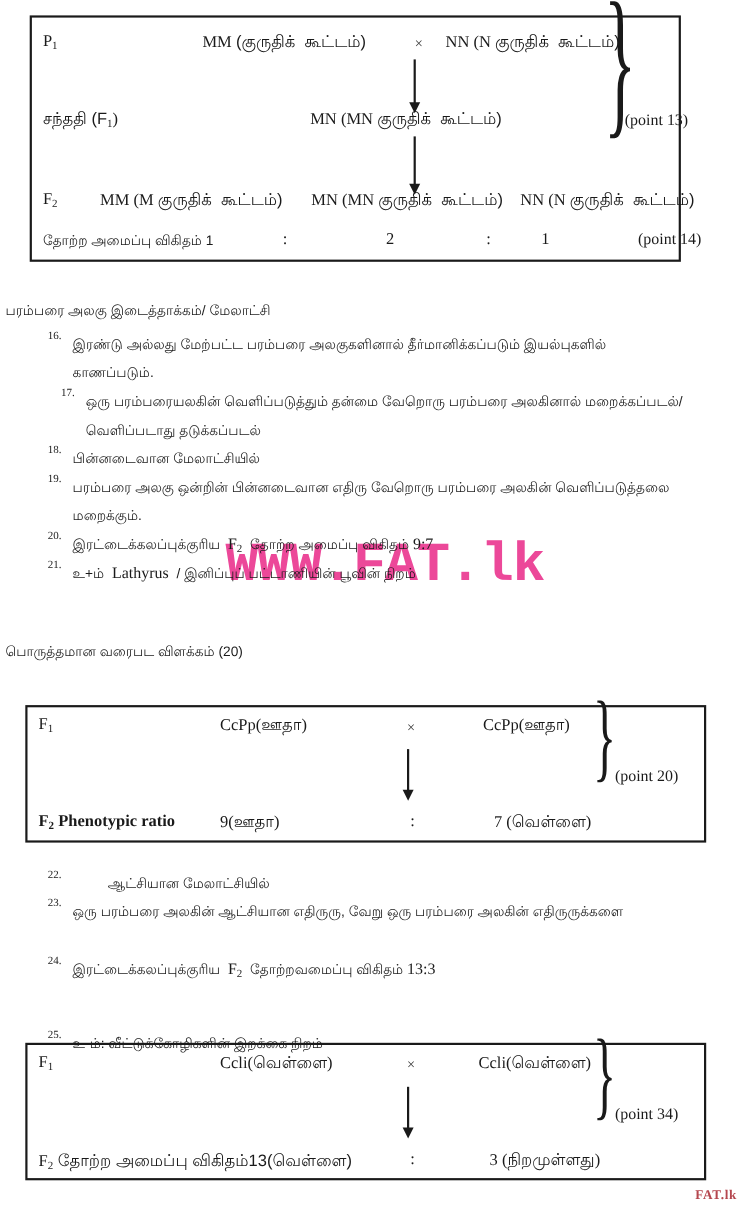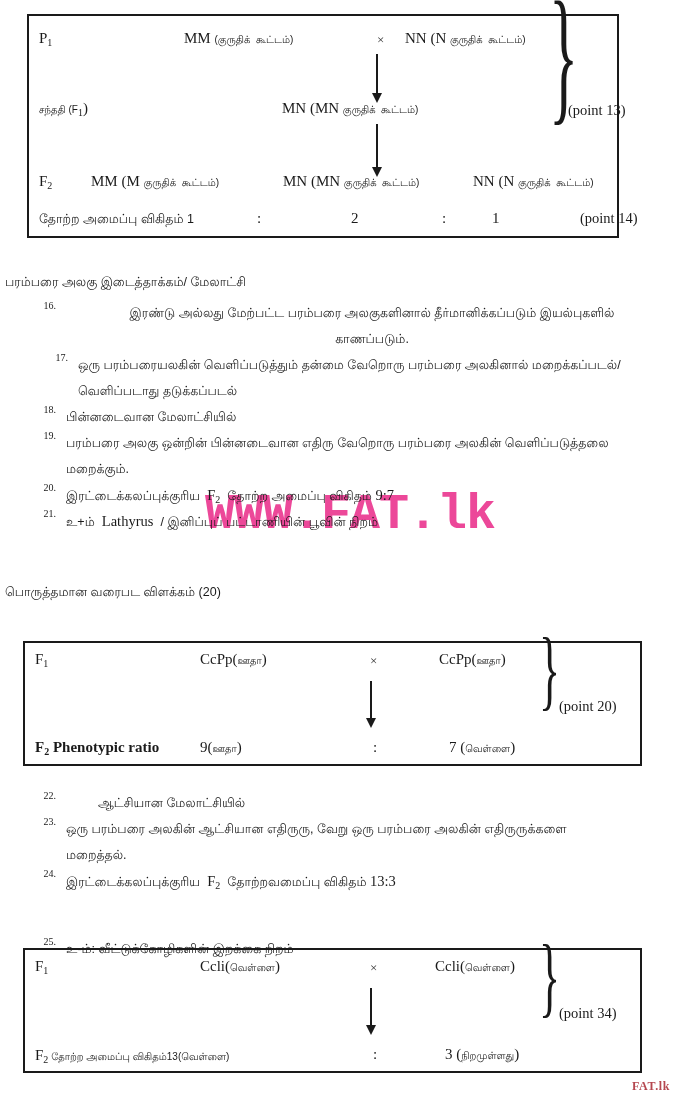--- a/index.html
+++ b/index.html
@@ -59,21 +59,21 @@
     font-size: 15px;
     white-space: nowrap;
   }
   .gen-label sub {
     font-size: 10px;
     vertical-align: -0.28em;
   }
 
   .tam {
     font-family: "Liberation Sans", "DejaVu Sans", sans-serif;
-    font-size: 10px;
+    font-size: 15px;
   }
 
   .geno {
     position: absolute;
     font-size: 15px;
     white-space: nowrap;
   }
 
   .cross {
     position: absolute;
@@ -220,21 +220,21 @@
     <span class="geno" style="left:322px; top:194px;">2</span>
     <span class="geno" style="left:413px; top:194px;">:</span>
     <span class="geno" style="left:463px; top:194px;">1</span>
     <span class="pointnote" style="left:551px; top:194px;">(point 14)</span>
   </div>
 
   <div class="sectionhead" style="left:5px; top:275px;">பரம்பரை அலகு இடைத்தாக்கம்/ மேலாட்சி</div>
 
   <div class="numitem" style="left:30px; top:300px; width:648px;">
     <span class="num">16.</span>
-    <span class="body" style="width:612px;text-align:center;">
+    <span class="body" style="width:612px;">
       <span class="ln">இரண்டு   அல்லது   மேற்பட்ட   பரம்பரை   அலகுகளினால்   தீர்மானிக்கப்படும்   இயல்புகளில்</span>
       <span class="ln">காணப்படும்.</span>
     </span>
   </div>
 
   <div class="numitem" style="left:42px; top:352px; width:648px;">
     <span class="num">17.</span>
     <span class="body" style="width:612px;">
       <span class="ln">ஒரு பரம்பரையலகின் வெளிப்படுத்தும் தன்மை வேறொரு பரம்பரை அலகினால் மறைக்கப்படல்/</span>
       <span class="ln">வெளிப்படாது  தடுக்கப்படல்</span>
@@ -315,21 +315,20 @@
     <span class="num">22.</span>
     <span class="body" style="width:612px;margin-left:32px;">
       <span class="ln">ஆட்சியான  மேலாட்சியில்</span>
     </span>
   </div>
 
   <div class="numitem" style="left:30px; top:816px; width:648px;">
     <span class="num">23.</span>
     <span class="body" style="width:612px;">
       <span class="ln">ஒரு பரம்பரை அலகின் ஆட்சியான எதிருரு, வேறு ஒரு பரம்பரை அலகின் எதிருருக்களை</span>
-      <span class="ln">மறைத்தல்.</span>
     </span>
   </div>
 
   <div class="numitem" style="left:30px; top:868px; width:648px;">
     <span class="num">24.</span>
     <span class="body" style="width:612px;">
       <span class="ln">
         <span>இரட்டைக்கலப்புக்குரிய</span>
         <span class="ser">&nbsp;<span>F</span><sub>2</sub>&nbsp;</span>
         <span>தோற்றவமைப்பு  விகிதம்</span>

